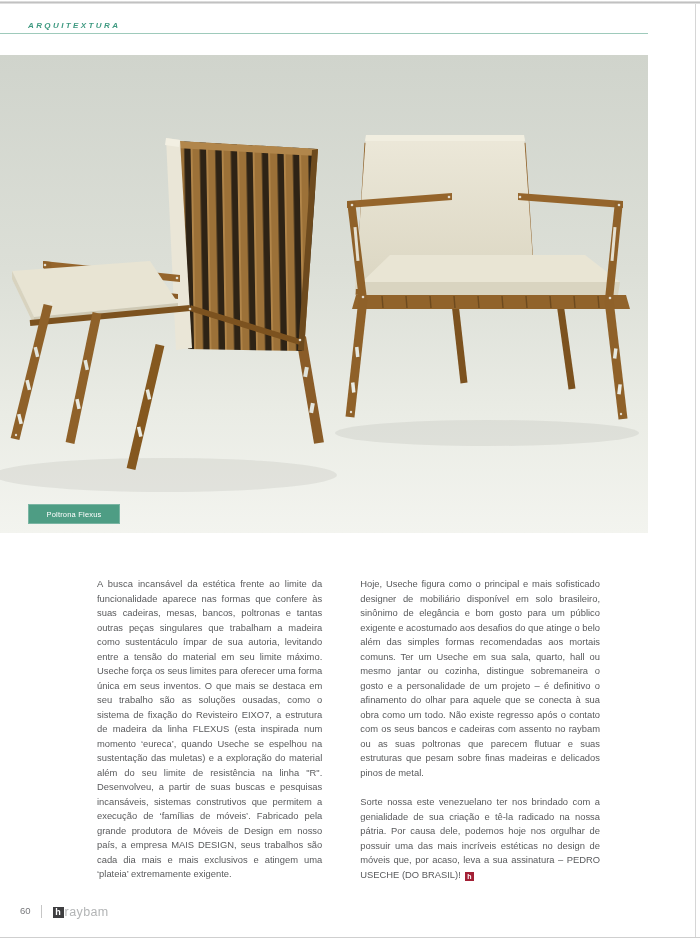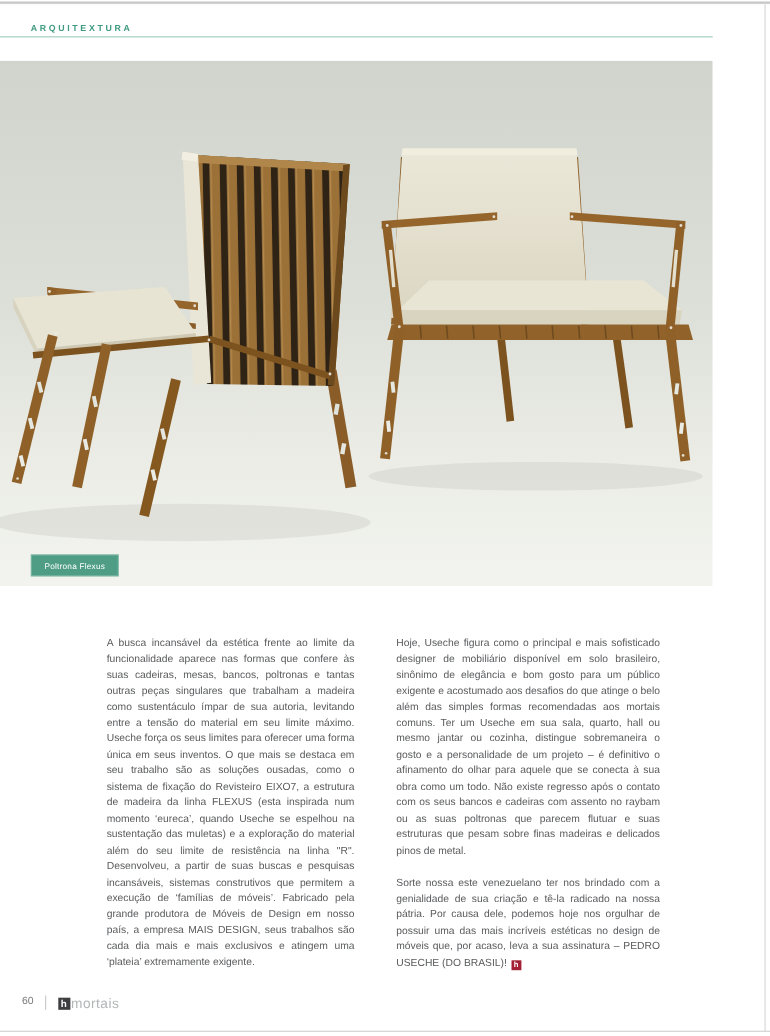--- a/index.html
+++ b/index.html
@@ -9,27 +9,27 @@
     font-family:"Liberation Sans", sans-serif; overflow:hidden;
   }
   
   .top-edge { position:absolute; top:1px; left:0; width:100%; height:3px;
     background:linear-gradient(to bottom,#e9e9e9,#bdbdbd 55%,#f1f1f1); }
   .right-edge { position:absolute; top:4px; right:4px; width:1px; height:934px; background:#d6d6d6; }
   .bottom-edge { position:absolute; left:0; bottom:4px; width:100%; height:1px; background:#cfcfcf; }
 
   
   .section-label { position:absolute; left:28px; top:21px;
-    font-size:8px; font-weight:bold; letter-spacing:2.4px; color:#3f9a81; }
+    font-size:8px; font-weight:bold; letter-spacing:2.4px; color:#3f9a81;font-style:italic; }
   .header-rule { position:absolute; left:0; top:33px; width:648px; height:1px; background:#9ecabb; }
 
   
   .photo { position:absolute; left:0; top:55px; width:648px; height:478px; overflow:hidden; }
   .photo svg { display:block; }
-  .caption-badge { position:absolute; left:28px; top:449px; width:80px; height:20px;
+  .caption-badge { position:absolute; left:28px; top:449px; width:92px; height:20px;
     background:#4e9d84; color:#ffffff; font-size:7.5px; letter-spacing:0.2px;
     display:flex; align-items:center; justify-content:center;
     box-shadow:inset 0 0 0 1px rgba(255,255,255,0.25); }
 
   
   .article { position:absolute; left:97px; top:577px; width:503px; display:flex; gap:22px;justify-content:center; }
   .col-left  { width:233px; }
   .col-right { width:248px;margin-left:16px; }
   .article p { font-size:9.4px; line-height:14.5px; text-align:justify;
     color:#595a5c; hyphens:auto; -webkit-hyphens:auto; }
@@ -186,16 +186,16 @@
       <p>Hoje, Useche figura como o principal e mais sofisticado designer de mobiliário disponível em solo brasileiro, sinônimo de elegância e bom gosto para um público exigente e acostumado aos desafios do que atinge o belo além das simples formas recomendadas aos mortais comuns. Ter um Useche em sua sala, quarto, hall ou mesmo jantar ou cozinha, distingue sobremaneira o gosto e a personalidade de um projeto – é definitivo o afinamento do olhar para aquele que se conecta à sua obra como um todo. Não existe regresso após o contato com os seus bancos e cadeiras com assento no raybam ou as suas poltronas que parecem flutuar e suas estruturas que pesam sobre finas madeiras e delicados pinos de metal.</p>
       <p><span>Sorte nossa este venezuelano ter nos brindado com a genialidade de sua criação e tê-la radicado na nossa pátria. Por causa dele, podemos hoje nos orgulhar de possuir uma das mais incríveis estéticas no design de móveis que, por acaso, leva a sua assinatura – PEDRO USECHE (DO BRASIL)!</span><span class="end-mark">h</span></p>
     </div>
   </main>
 
   <footer class="footer">
     <span class="page-number">60</span>
     <span class="footer-divider"></span>
     <span class="logo">
       <span class="logo-mark">h</span>
-      <span class="logo-text">mortais</span>
+      <span class="logo-text">raybam</span>
     </span>
   </footer>
 </div>
 
 </body></html>

